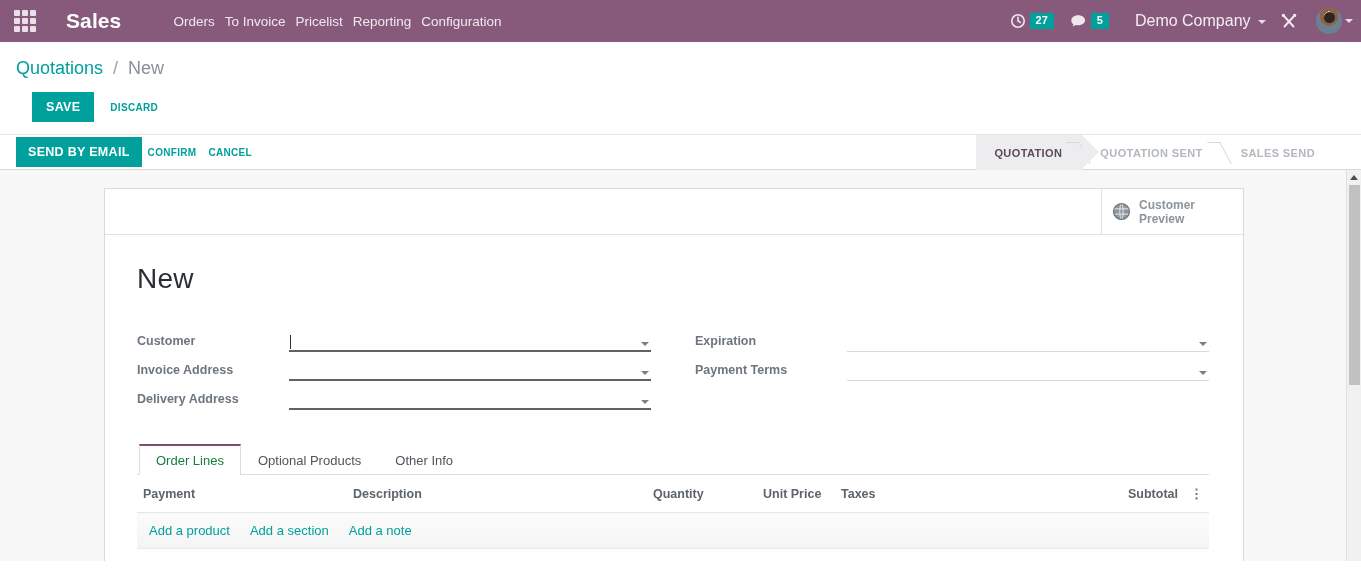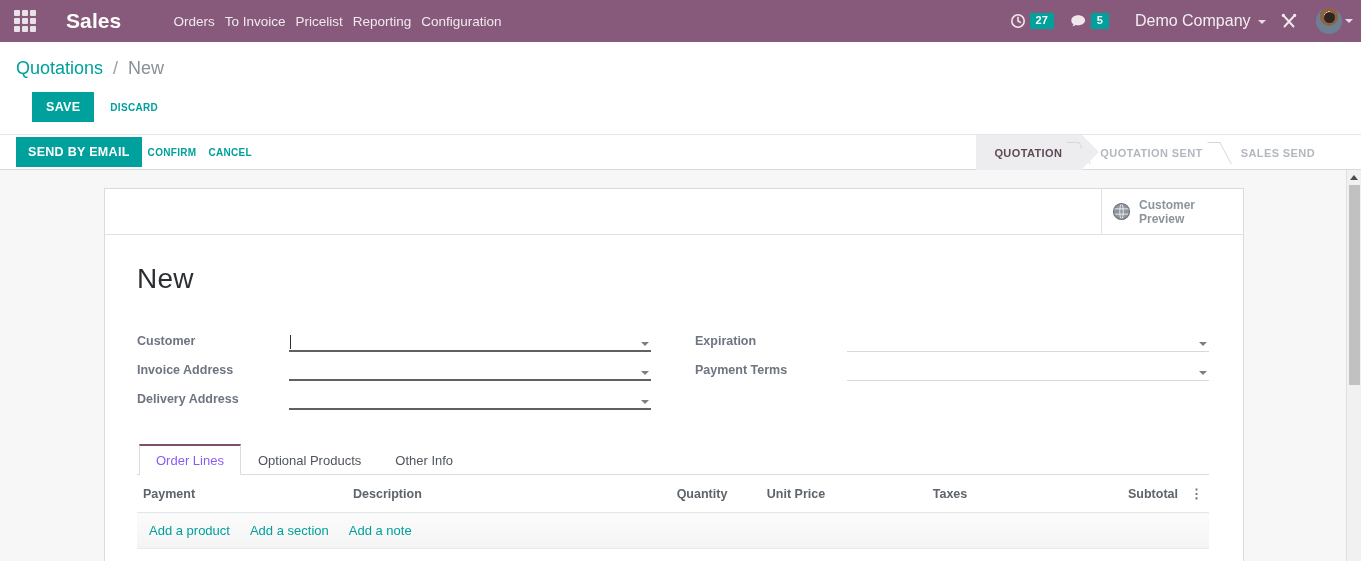--- a/index.html
+++ b/index.html
@@ -202,31 +202,31 @@
     font-size: 13px; color: #4f555c;
     padding: 8px 16px 7px;
     border: 1px solid transparent; border-bottom: none;
     margin-bottom: -1px; cursor: pointer; background: transparent;
   }
   .tab.active {
     background: #fff;
     border-color: #dadde0;
     border-top: 2px solid #7b4f6d;
     padding-top: 7px;
-    color: #8b5cf6;
+    color: #15803d;
   }
 
   .lines-table { width: 100%; border-collapse: collapse; }
   .lines-table th {
     font-size: 12.5px; font-weight: bold; color: #5d646c;
     text-align: left; padding: 12px 6px 11px;
     border-bottom: 1px solid #e4e7ea;
     white-space: nowrap;
   }
-  .lines-table th.num { text-align: center; }
+  .lines-table th.num { text-align: left; }
   .lines-table th.right { text-align: right; }
   .opt-col { width: 22px; text-align: center !important; }
   .vdots { display: inline-block; color: #6d747c; font-size: 13px; line-height: 10px; cursor: pointer; letter-spacing: 0; }
   .add-row td {
     padding: 10px 6px;
     background: linear-gradient(#fbfbfb, #f4f4f4);
     border-bottom: 1px solid #e8eaec;
   }
   .add-links { display: flex; gap: 20px; padding-left: 6px; text-align: center; }
   .add-links a { color: #00A09D; font-size: 13px; text-decoration: none; cursor: pointer; }

